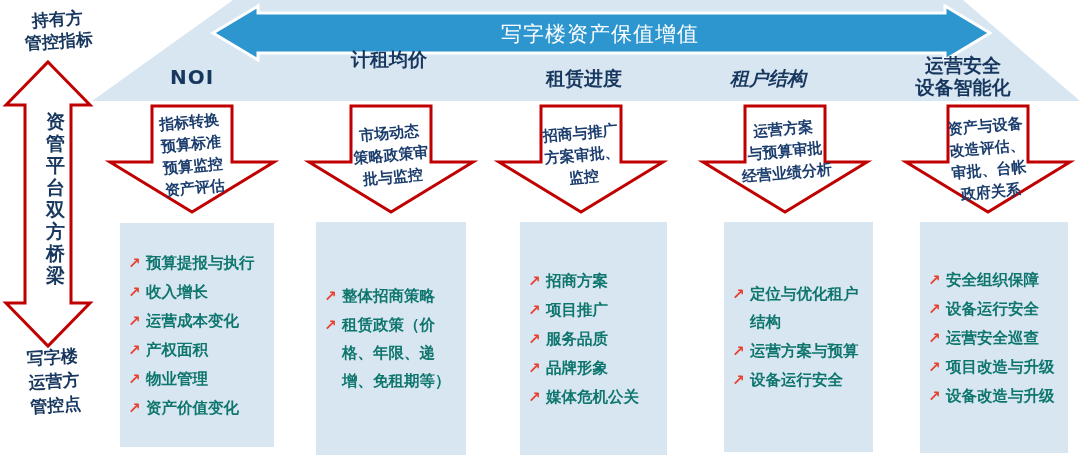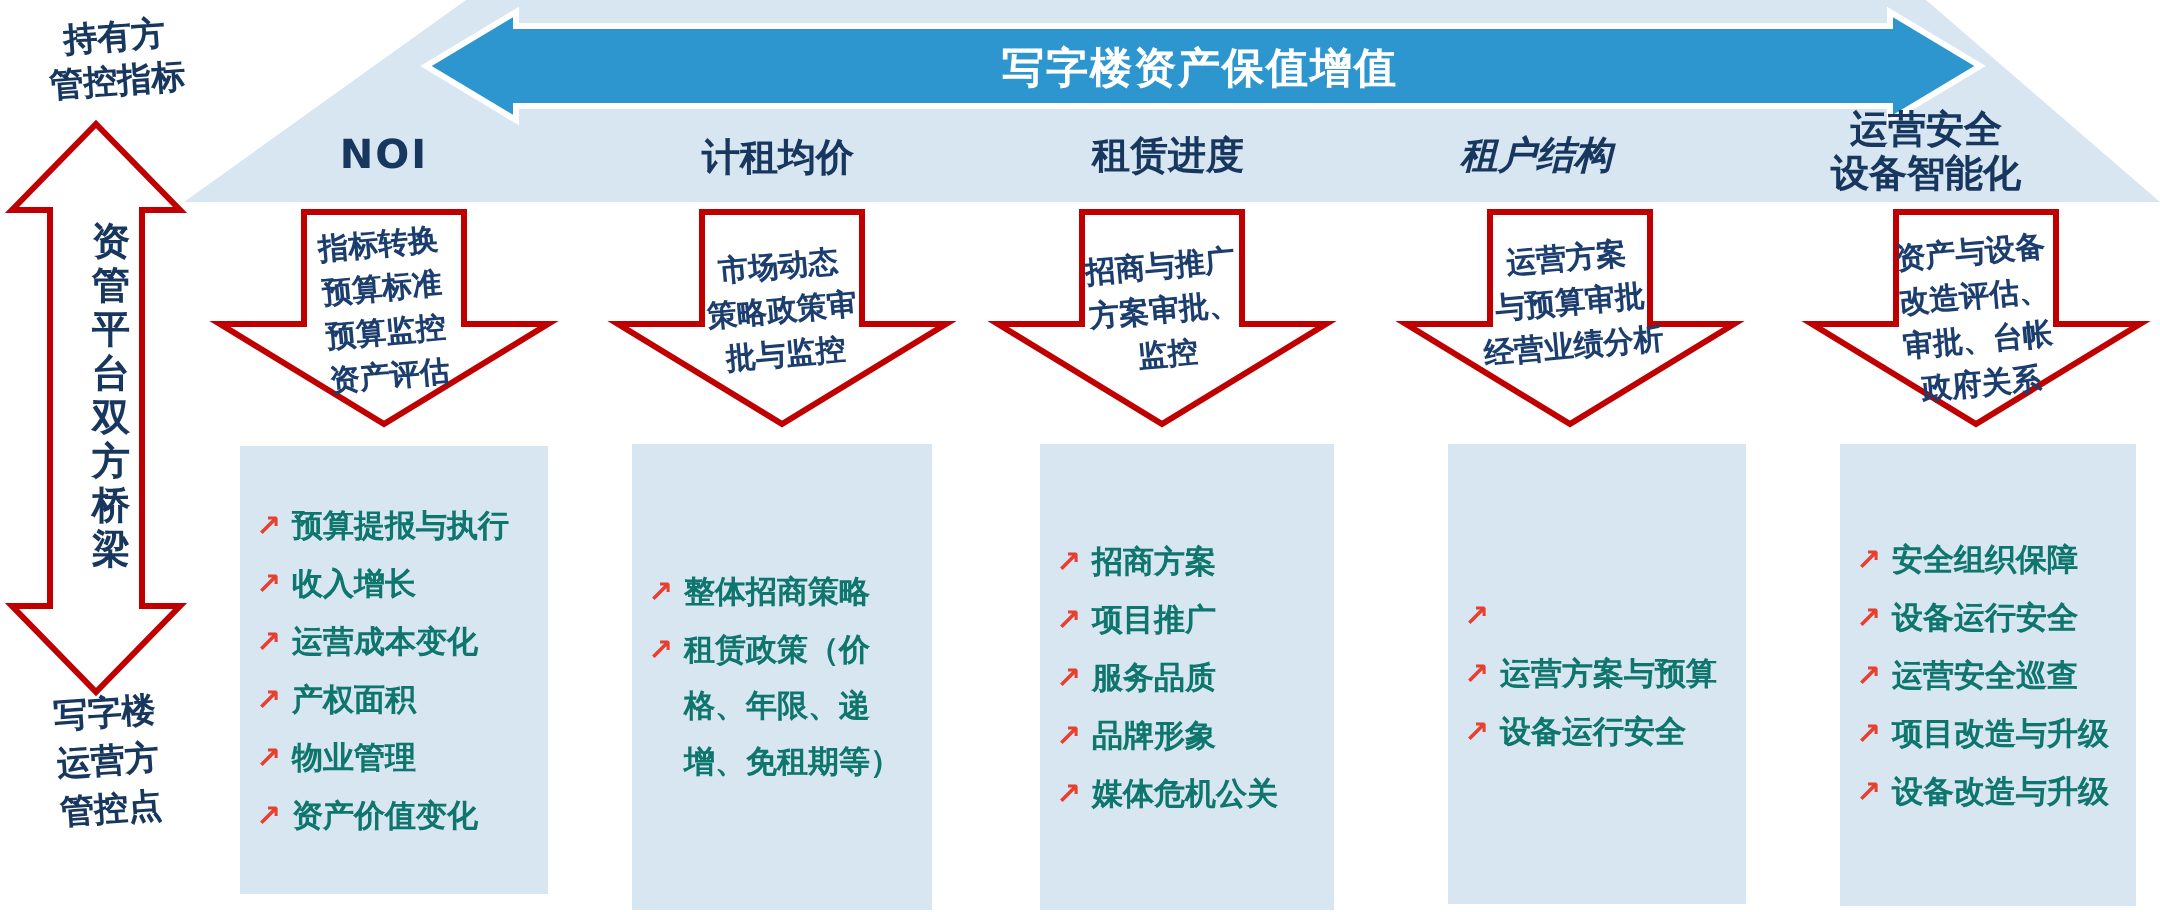--- a/index.html
+++ b/index.html
@@ -4,21 +4,21 @@
 <style>
   html,body{margin:0;padding:0;background:#fff;}
   .stage{
     position:relative;width:1080px;height:456px;overflow:hidden;background:#fff;
     font-family:"DejaVu Sans","Liberation Sans",sans-serif;
   }
   .layer{position:absolute;left:0;top:0;width:1080px;height:456px;}
   .abs{position:absolute;}
   .title-label{
     left:330px;top:20px;width:540px;text-align:center;
-    color:#ffffff;font-size:21px;font-weight:bold;letter-spacing:1px;
+    color:#ffffff;font-size:21px;font-weight:normal;letter-spacing:1px;
   }
   .hdr{
     width:200px;text-align:center;color:#17375e;font-weight:bold;
     font-size:19px;line-height:22px;
   }
   .hdr.latin{font-size:20px;letter-spacing:1px;}
   .hdr span{display:block;}
   .atx{
     width:170px;text-align:center;color:#1c3e6e;font-weight:bold;
     font-size:15px;line-height:22px;transform:rotate(-5deg);transform-origin:center;
@@ -48,21 +48,21 @@
   .txt{
     color:#0f766e;font-weight:bold;font-size:15.5px;line-height:28px;
     text-align:left;
   }
   .b0{left:120px;top:223px;width:154px;height:224px;}
   .b1{left:316px;top:222px;width:150px;height:233px;}
   .b2{left:520px;top:222px;width:147px;height:233px;}
   .b3{left:724px;top:222px;width:149px;height:230px;}
   .b4{left:920px;top:222px;width:148px;height:231px;}
   .h0{left:92px;top:66px;}
-  .h1{left:289px;top:68px;}
+  .h1{left:289px;top:48px;}
   .h2{left:484px;top:67px;}
   .h3{left:668px;top:67px;font-style:italic;}
   .h4{left:863px;top:54px;}
   .a0{left:107px;top:111px;}
   .a1{left:306px;top:122px;}
   .a2{left:497px;top:122px;}
   .a3{left:700px;top:118px;}
   .a4{left:903px;top:115px;}
 </style>
 </head>
@@ -201,20 +201,21 @@
       </div>
     <div class="row">
         <span class="blt">↗</span>
         <span class="txt">媒体危机公关</span>
       </div>
   </div>
 
   <div class="abs box b3">
     <div class="row">
         <span class="blt">↗</span>
+        <span class="txt">定位与优化租户结构</span>
       </div>
     <div class="row">
         <span class="blt">↗</span>
         <span class="txt">运营方案与预算</span>
       </div>
     <div class="row">
         <span class="blt">↗</span>
         <span class="txt">设备运行安全</span>
       </div>
   </div>

